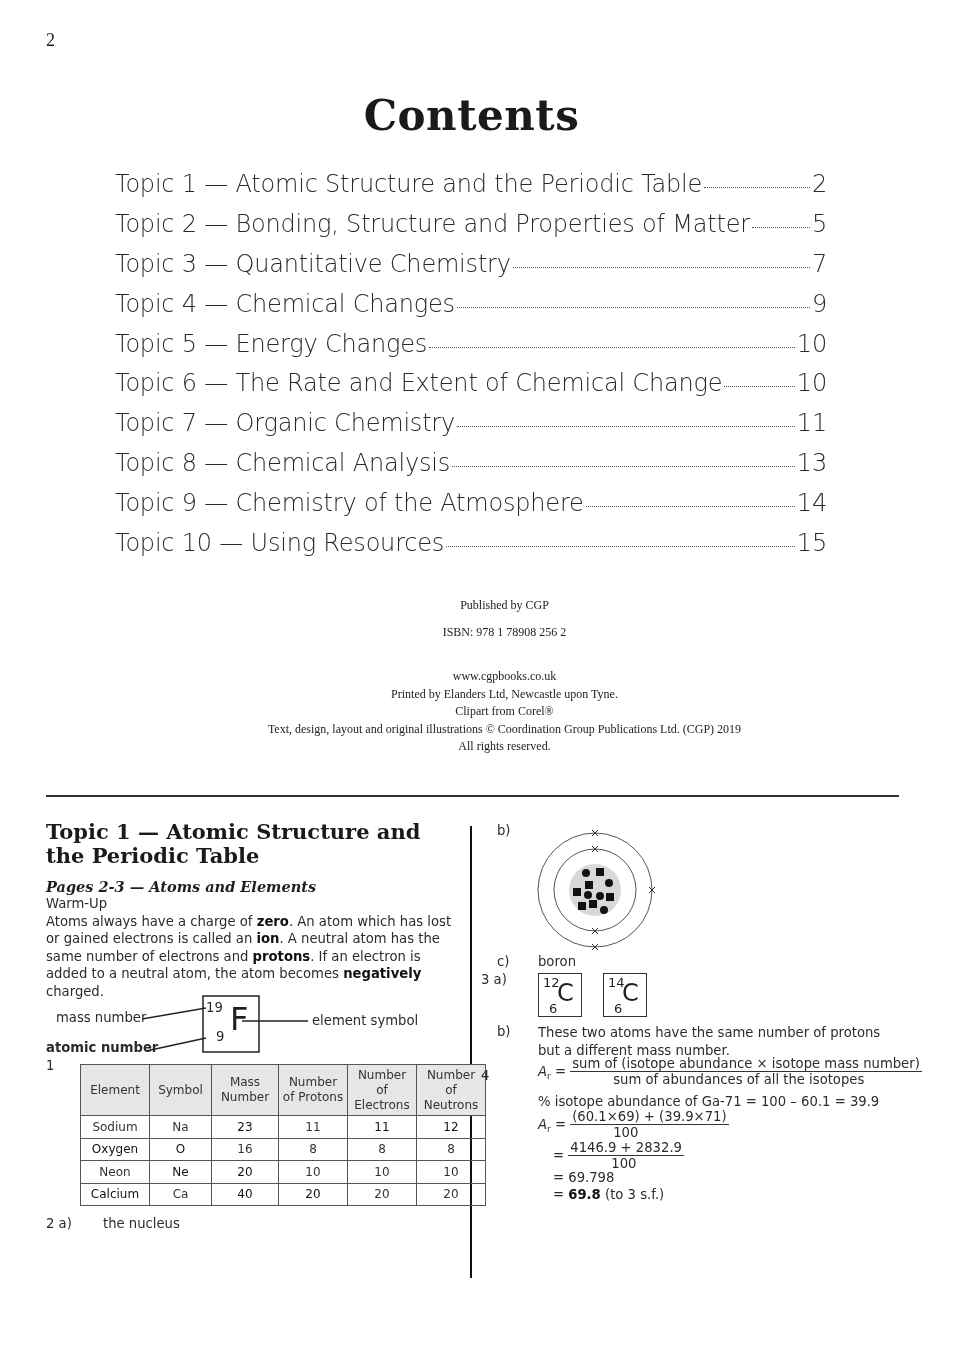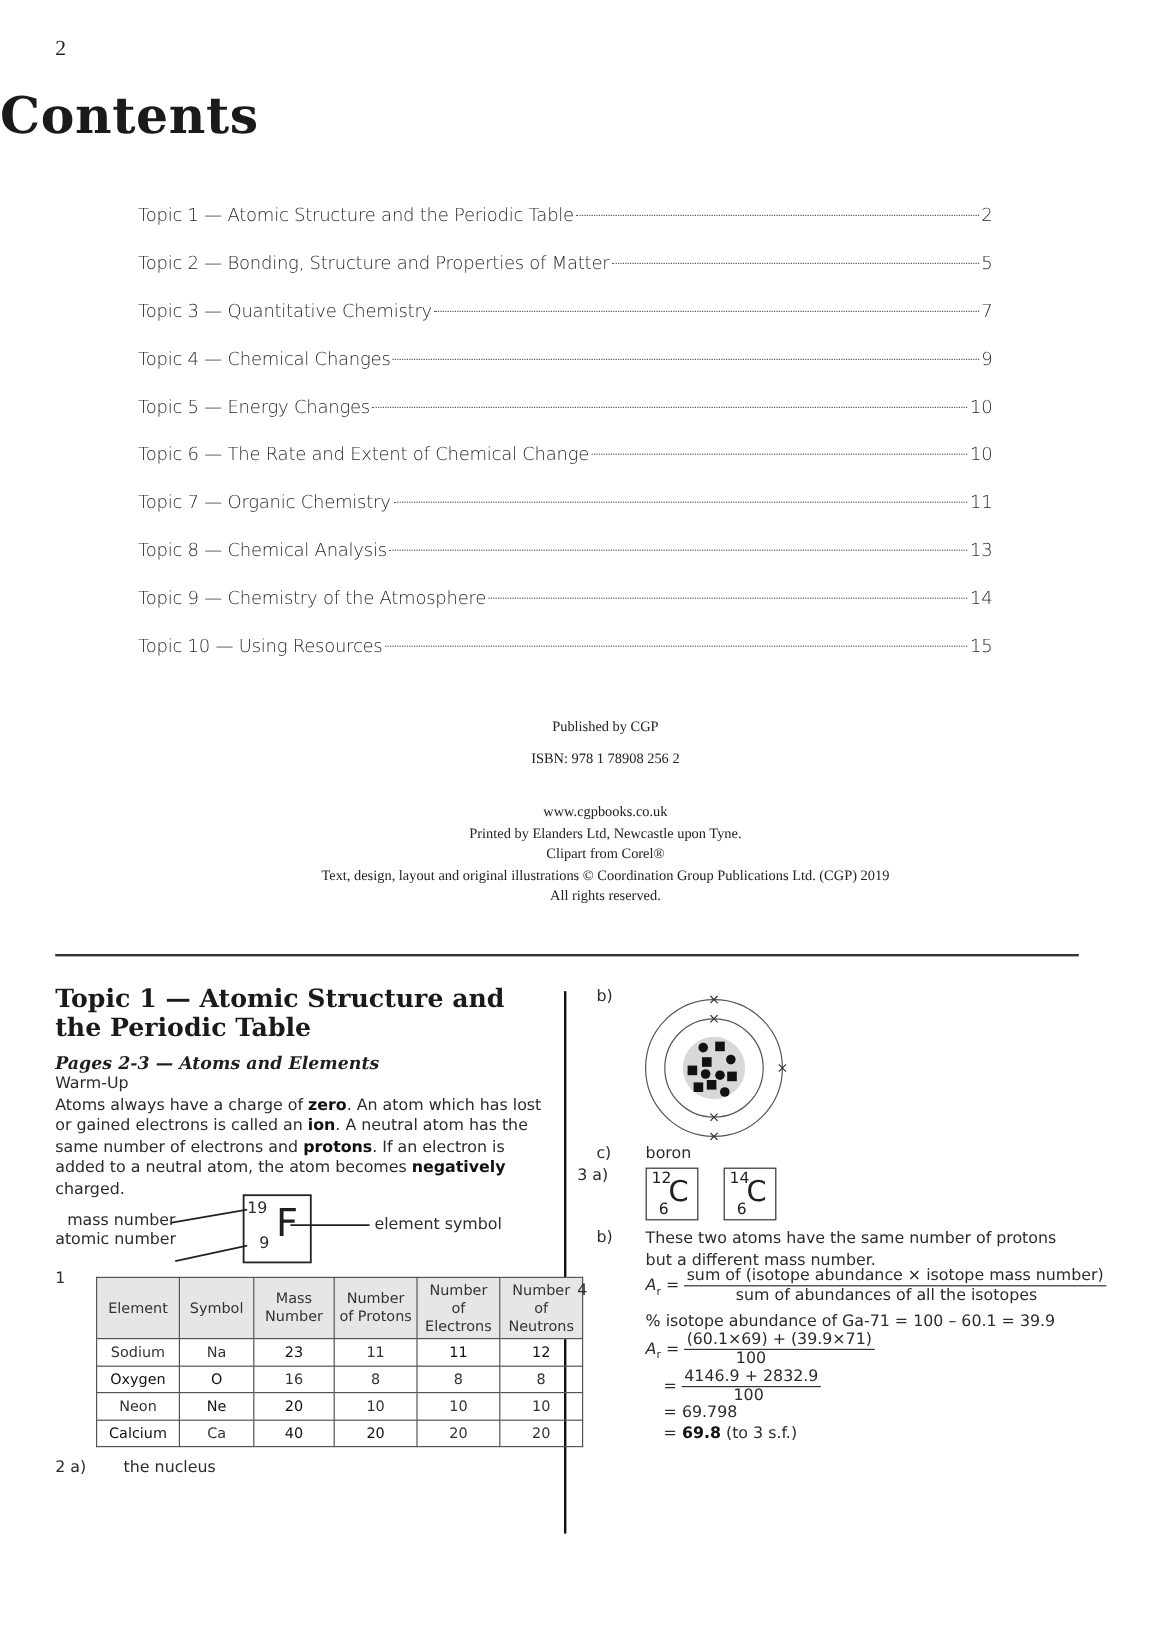--- a/index.html
+++ b/index.html
@@ -1,24 +1,24 @@
 <!DOCTYPE html>
 <html><head>
 <meta charset="utf-8">
 <style>
   html, body { margin:0; padding:0; background:#fff; }
   body { width:961px; height:1360px; position:relative; overflow:hidden; color:#1f1f1f;
          font-family:"DejaVu Sans", sans-serif; }
   .abs { position:absolute; }
   #page-number { left:46px; top:30px; font-family:"Liberation Serif", serif; font-size:18px; }
-  #title { left:0; width:943px; top:72px; font-family:"DejaVu Serif", serif;
+  #title { left:0; width:943px; top:91px; text-align:center; font-family:"DejaVu Serif", serif;
            font-weight:bold; font-size:42px; letter-spacing:0.5px; color:#1a1a1a; }
   #toc { left:115px; top:170px; width:712px; }
   .toc-row { display:flex; align-items:baseline; height:39.9px; font-family:"DejaVu Sans", sans-serif;
-             font-size:15px; font-weight:300; color:#2a2a2a; letter-spacing:-0.2px; }
+             font-size:24px; font-weight:300; color:#2a2a2a; letter-spacing:-0.2px; }
   .toc-row .label { white-space:nowrap; }
   .toc-row .dots { flex:1; border-bottom:1.5px dotted #555; margin:0 2px; transform:translateY(-4px); }
   .toc-row .pg { white-space:nowrap; }
   #pub { left:0; width:961px; text-align:center; font-family:"Liberation Serif", serif; font-size:12px; color:#222;margin-left:24px; }
   #pub div { line-height:17.5px; }
   #divider { left:46px; top:795px; width:853px; height:2px; background:#333; }
   #col-divider { left:470px; top:826px; width:2px; height:452px; background:#111; }
   #left-col { left:46px; top:820px; width:410px; }
   .h1 { font-family:"DejaVu Serif", serif; font-weight:bold; font-size:21px; line-height:24px; color:#1a1a1a; }
   .h2 { font-family:"DejaVu Serif", serif; font-weight:bold; font-style:italic; font-size:14.5px; margin-top:10px; }
@@ -123,21 +123,21 @@
   <svg width="430" height="65" style="position:absolute;left:0;top:0;">
     <rect x="157" y="1" width="56" height="56" fill="none" stroke="#222" stroke-width="1.5"></rect>
     <line x1="96" y1="24" x2="160" y2="13" stroke="#222" stroke-width="1.5"></line>
     <line x1="100" y1="56" x2="160" y2="43" stroke="#222" stroke-width="1.5"></line>
     <line x1="196" y1="26" x2="262" y2="26" stroke="#222" stroke-width="1.5"></line>
   </svg>
   <span class="abs body" style="left:160px; top:4px;">19</span>
   <span class="abs body" style="left:170px; top:33px;">9</span>
   <span class="abs" style="left:184px; top:5px; font-size:32px; font-family:'DejaVu Sans',sans-serif;">F</span>
   <span class="abs body" style="left:10px; top:14px;">mass number</span>
-  <span class="abs body" style="left:0px; top:30px;">atomic number</span>
+  <span class="abs body" style="left:0px; top:44px;font-weight:bold;">atomic number</span>
   <span class="abs body" style="left:266px; top:17px;">element symbol</span>
 </div>
 
 <span class="qn" style="left:46px; top:1058px;">1</span>
 <div class="abs" style="left:80px; top:1064px;">
   <table class="elem" id="elem-table">
     <thead>
         <tr id="elem-head">
           <th style="width: 62px; height: 46px;">Element</th>
           <th style="width: 55px; height: 46px;">Symbol</th>

